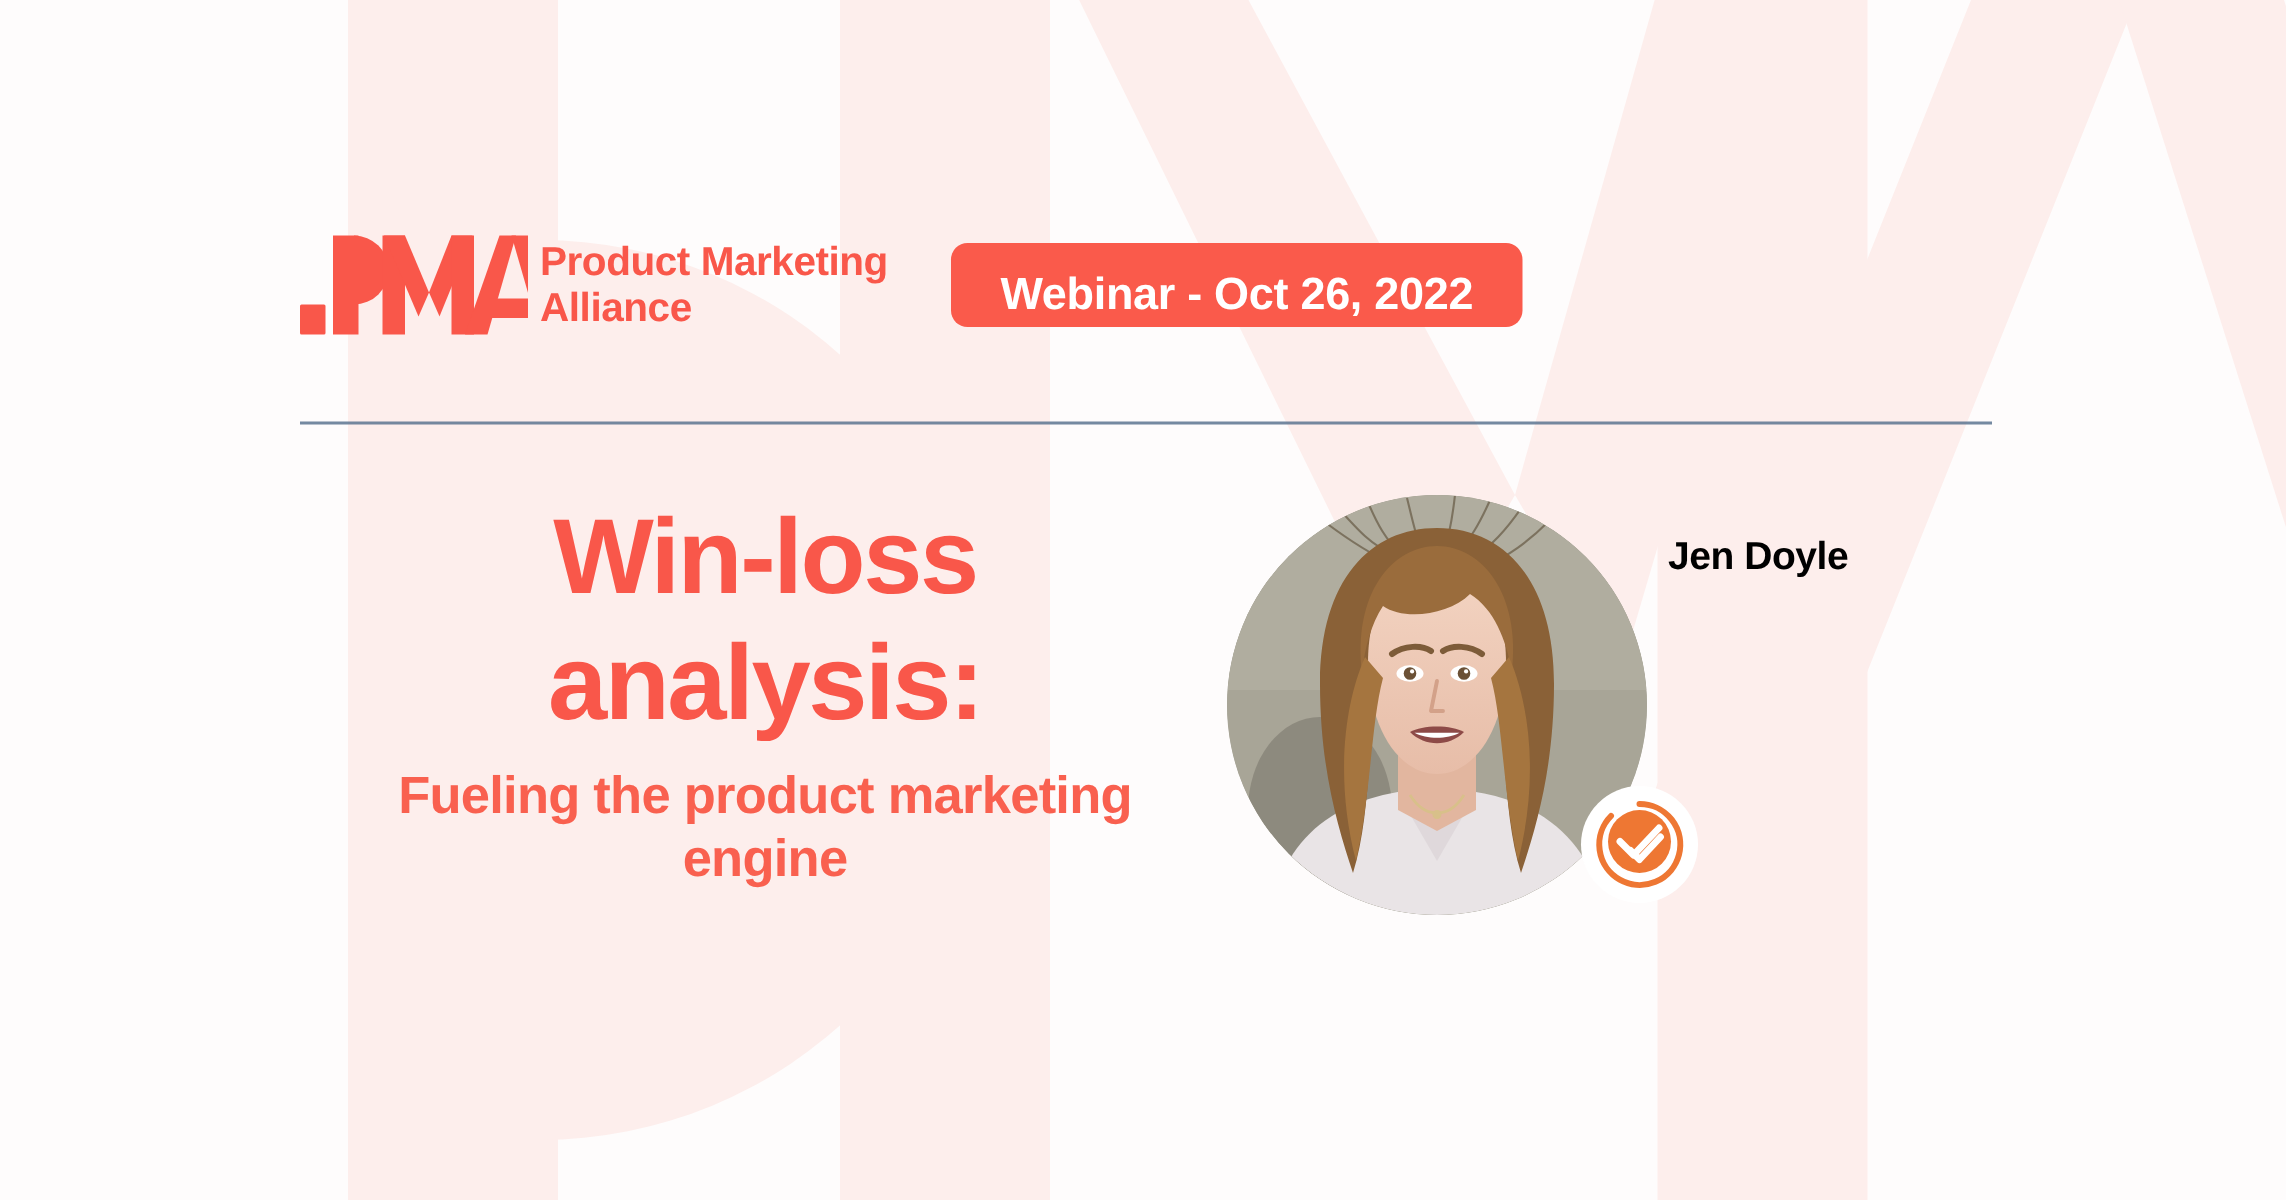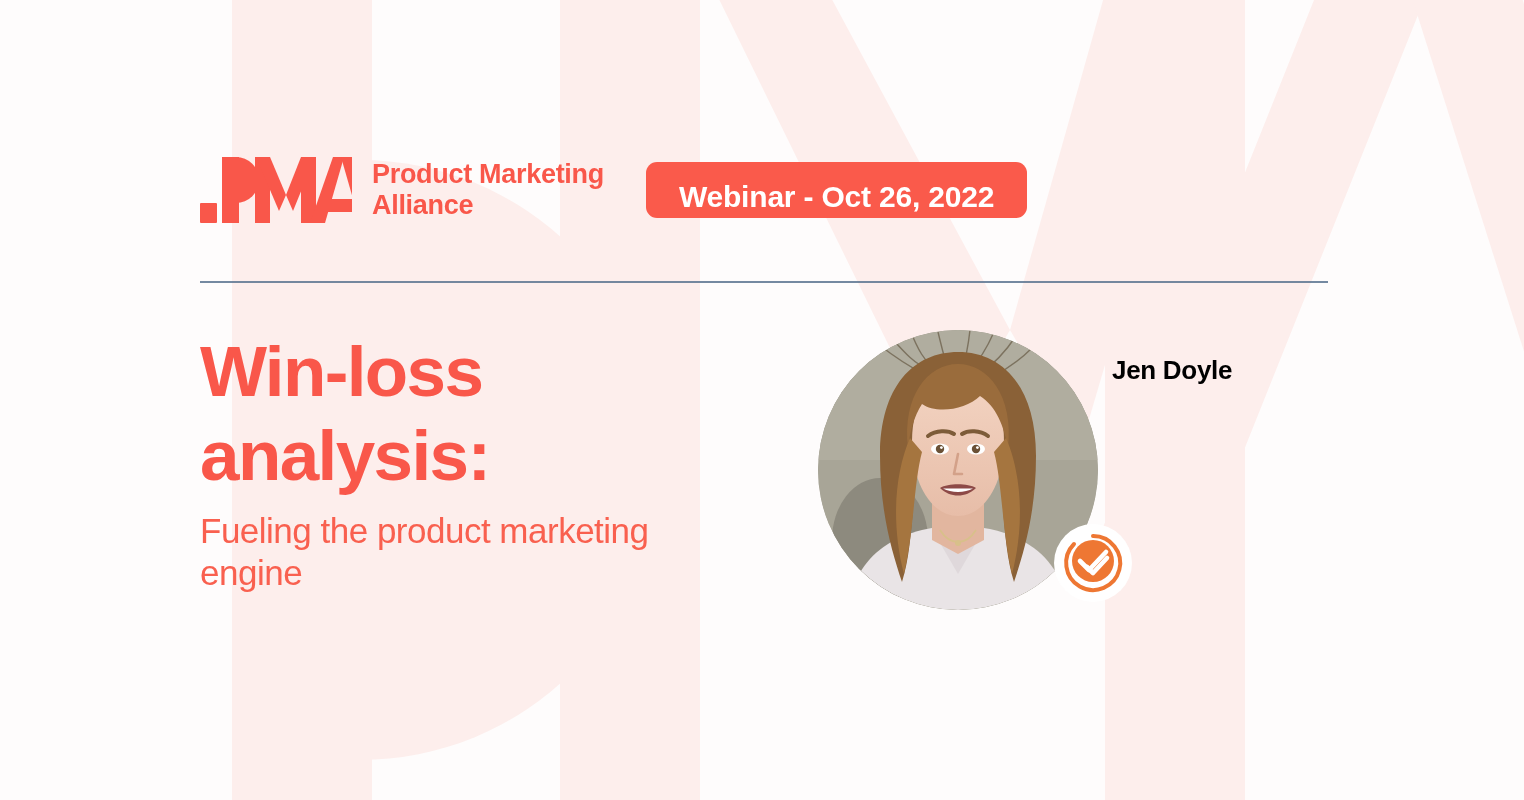--- a/index.html
+++ b/index.html
@@ -56,21 +56,21 @@
     align-items: center;
   }
 
   .pma-mark {
     display: block;
     width: 152px;
     height: 70px;
   }
 
   .logo-wordmark {
-    margin-left: 20px;
+    margin-left: 8px;
     color: #f9574a;
     font-size: 27px;
     font-weight: bold;
     line-height: 1.16;
     letter-spacing: -0.3px;
     white-space: pre-line;
   }
 
   .webinar-badge {
     margin-left: 42px;
@@ -95,36 +95,37 @@
     background: #5c7490;
     opacity: 0.85;
   }
 
   
   .title-col {
     position: absolute;
     left: 200px;
     top: 330px;
     width: 620px;
+    text-align: center;
   }
 
   .talk-title {
     color: #f9574a;
     font-size: 71px;
     font-weight: bold;
     line-height: 1.18;
     letter-spacing: -1.6px;
     margin: 0;
     white-space: pre-line;
   }
 
   .talk-subtitle {
     color: #f9604f;
     font-size: 35px;
-    font-weight: normal;
+    font-weight: bold;
     line-height: 1.22;
     letter-spacing: -0.5px;
     margin: 12px 0 0 0;
     white-space: pre-line;
   }
 
   
   .portrait-wrap {
     position: absolute;
     left: 818px;

